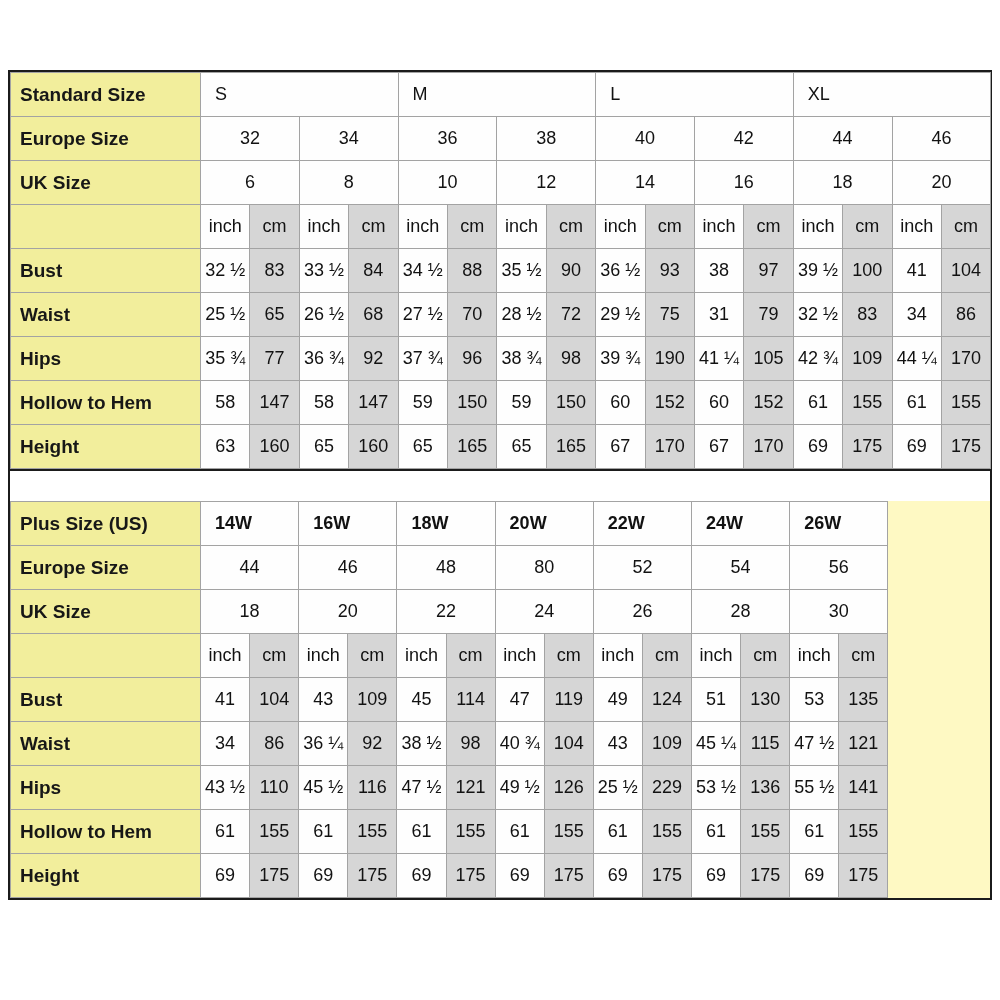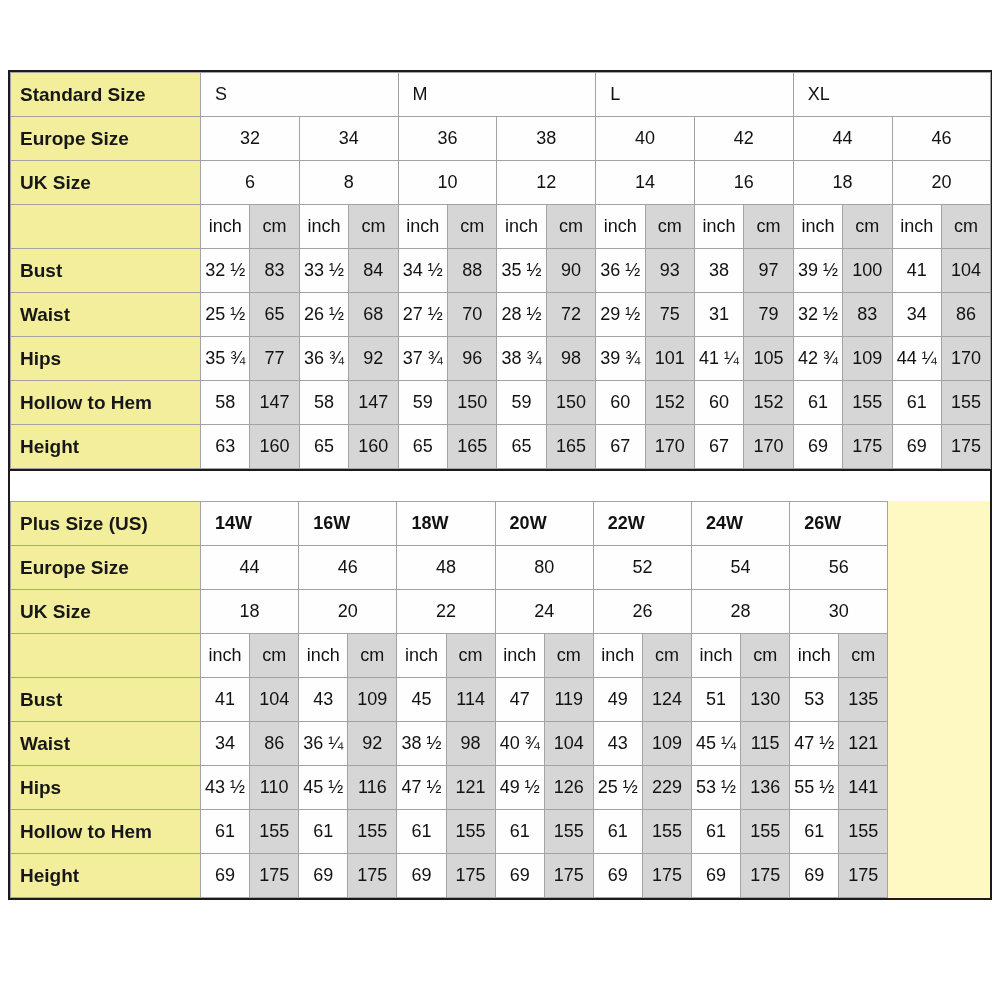--- a/index.html
+++ b/index.html
@@ -151,21 +151,21 @@
               <td class="label-cell">Hips</td>
               <td class="val-cell inch-cell">35 ¾</td>
               <td class="val-cell cm-cell">77</td>
               <td class="val-cell inch-cell">36 ¾</td>
               <td class="val-cell cm-cell">92</td>
               <td class="val-cell inch-cell">37 ¾</td>
               <td class="val-cell cm-cell">96</td>
               <td class="val-cell inch-cell">38 ¾</td>
               <td class="val-cell cm-cell">98</td>
               <td class="val-cell inch-cell">39 ¾</td>
-              <td class="val-cell cm-cell">101</td>
+              <td class="val-cell cm-cell">190</td>
               <td class="val-cell inch-cell">41 ¼</td>
               <td class="val-cell cm-cell">105</td>
               <td class="val-cell inch-cell">42 ¾</td>
               <td class="val-cell cm-cell">109</td>
               <td class="val-cell inch-cell">44 ¼</td>
               <td class="val-cell cm-cell">170</td>
             </tr>
             <tr>
               <td class="label-cell">Hollow to Hem</td>
               <td class="val-cell inch-cell">58</td>

